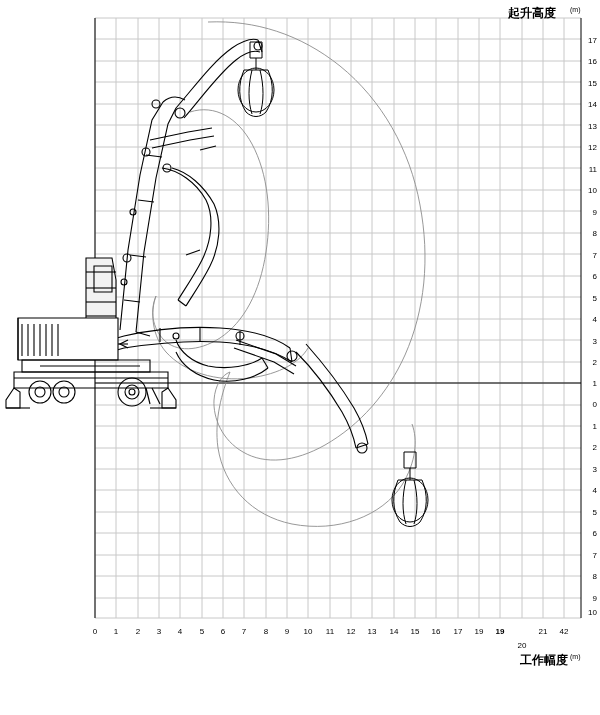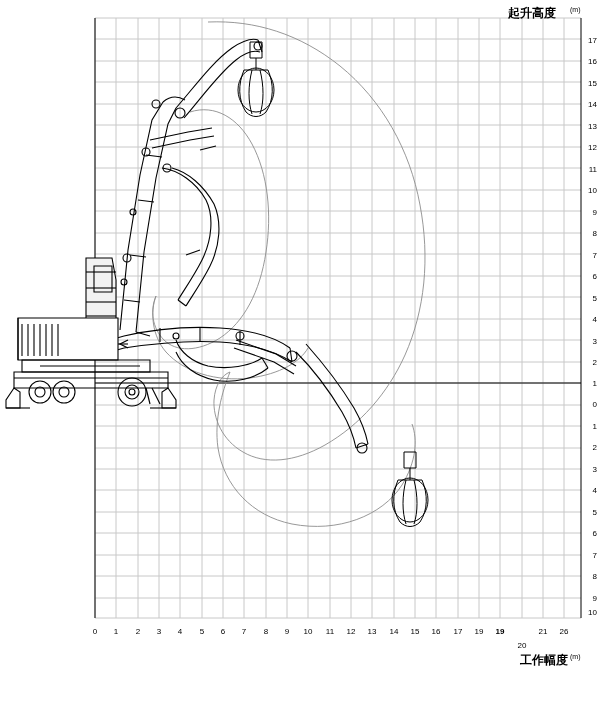--- a/index.html
+++ b/index.html
@@ -333,17 +333,17 @@
     <div class="xtick" style="left:345px;top:627px;">12</div>
     <div class="xtick" style="left:366px;top:627px;">13</div>
     <div class="xtick" style="left:388px;top:627px;">14</div>
     <div class="xtick" style="left:409px;top:627px;">15</div>
     <div class="xtick" style="left:430px;top:627px;">16</div>
     <div class="xtick" style="left:452px;top:627px;">17</div>
     <div class="xtick" style="left:473px;top:627px;">19</div>
     <div class="xtick" style="left:494px;top:627px;font-weight:bold;">19</div>
     <div class="xtick" style="left:516px;top:641px;">20</div>
     <div class="xtick" style="left:537px;top:627px;">21</div>
-    <div class="xtick" style="left:558px;top:627px;">26</div>
+    <div class="xtick" style="left:558px;top:627px;">42</div>
   </div>
 
 
 </div>
 
 </body></html>

